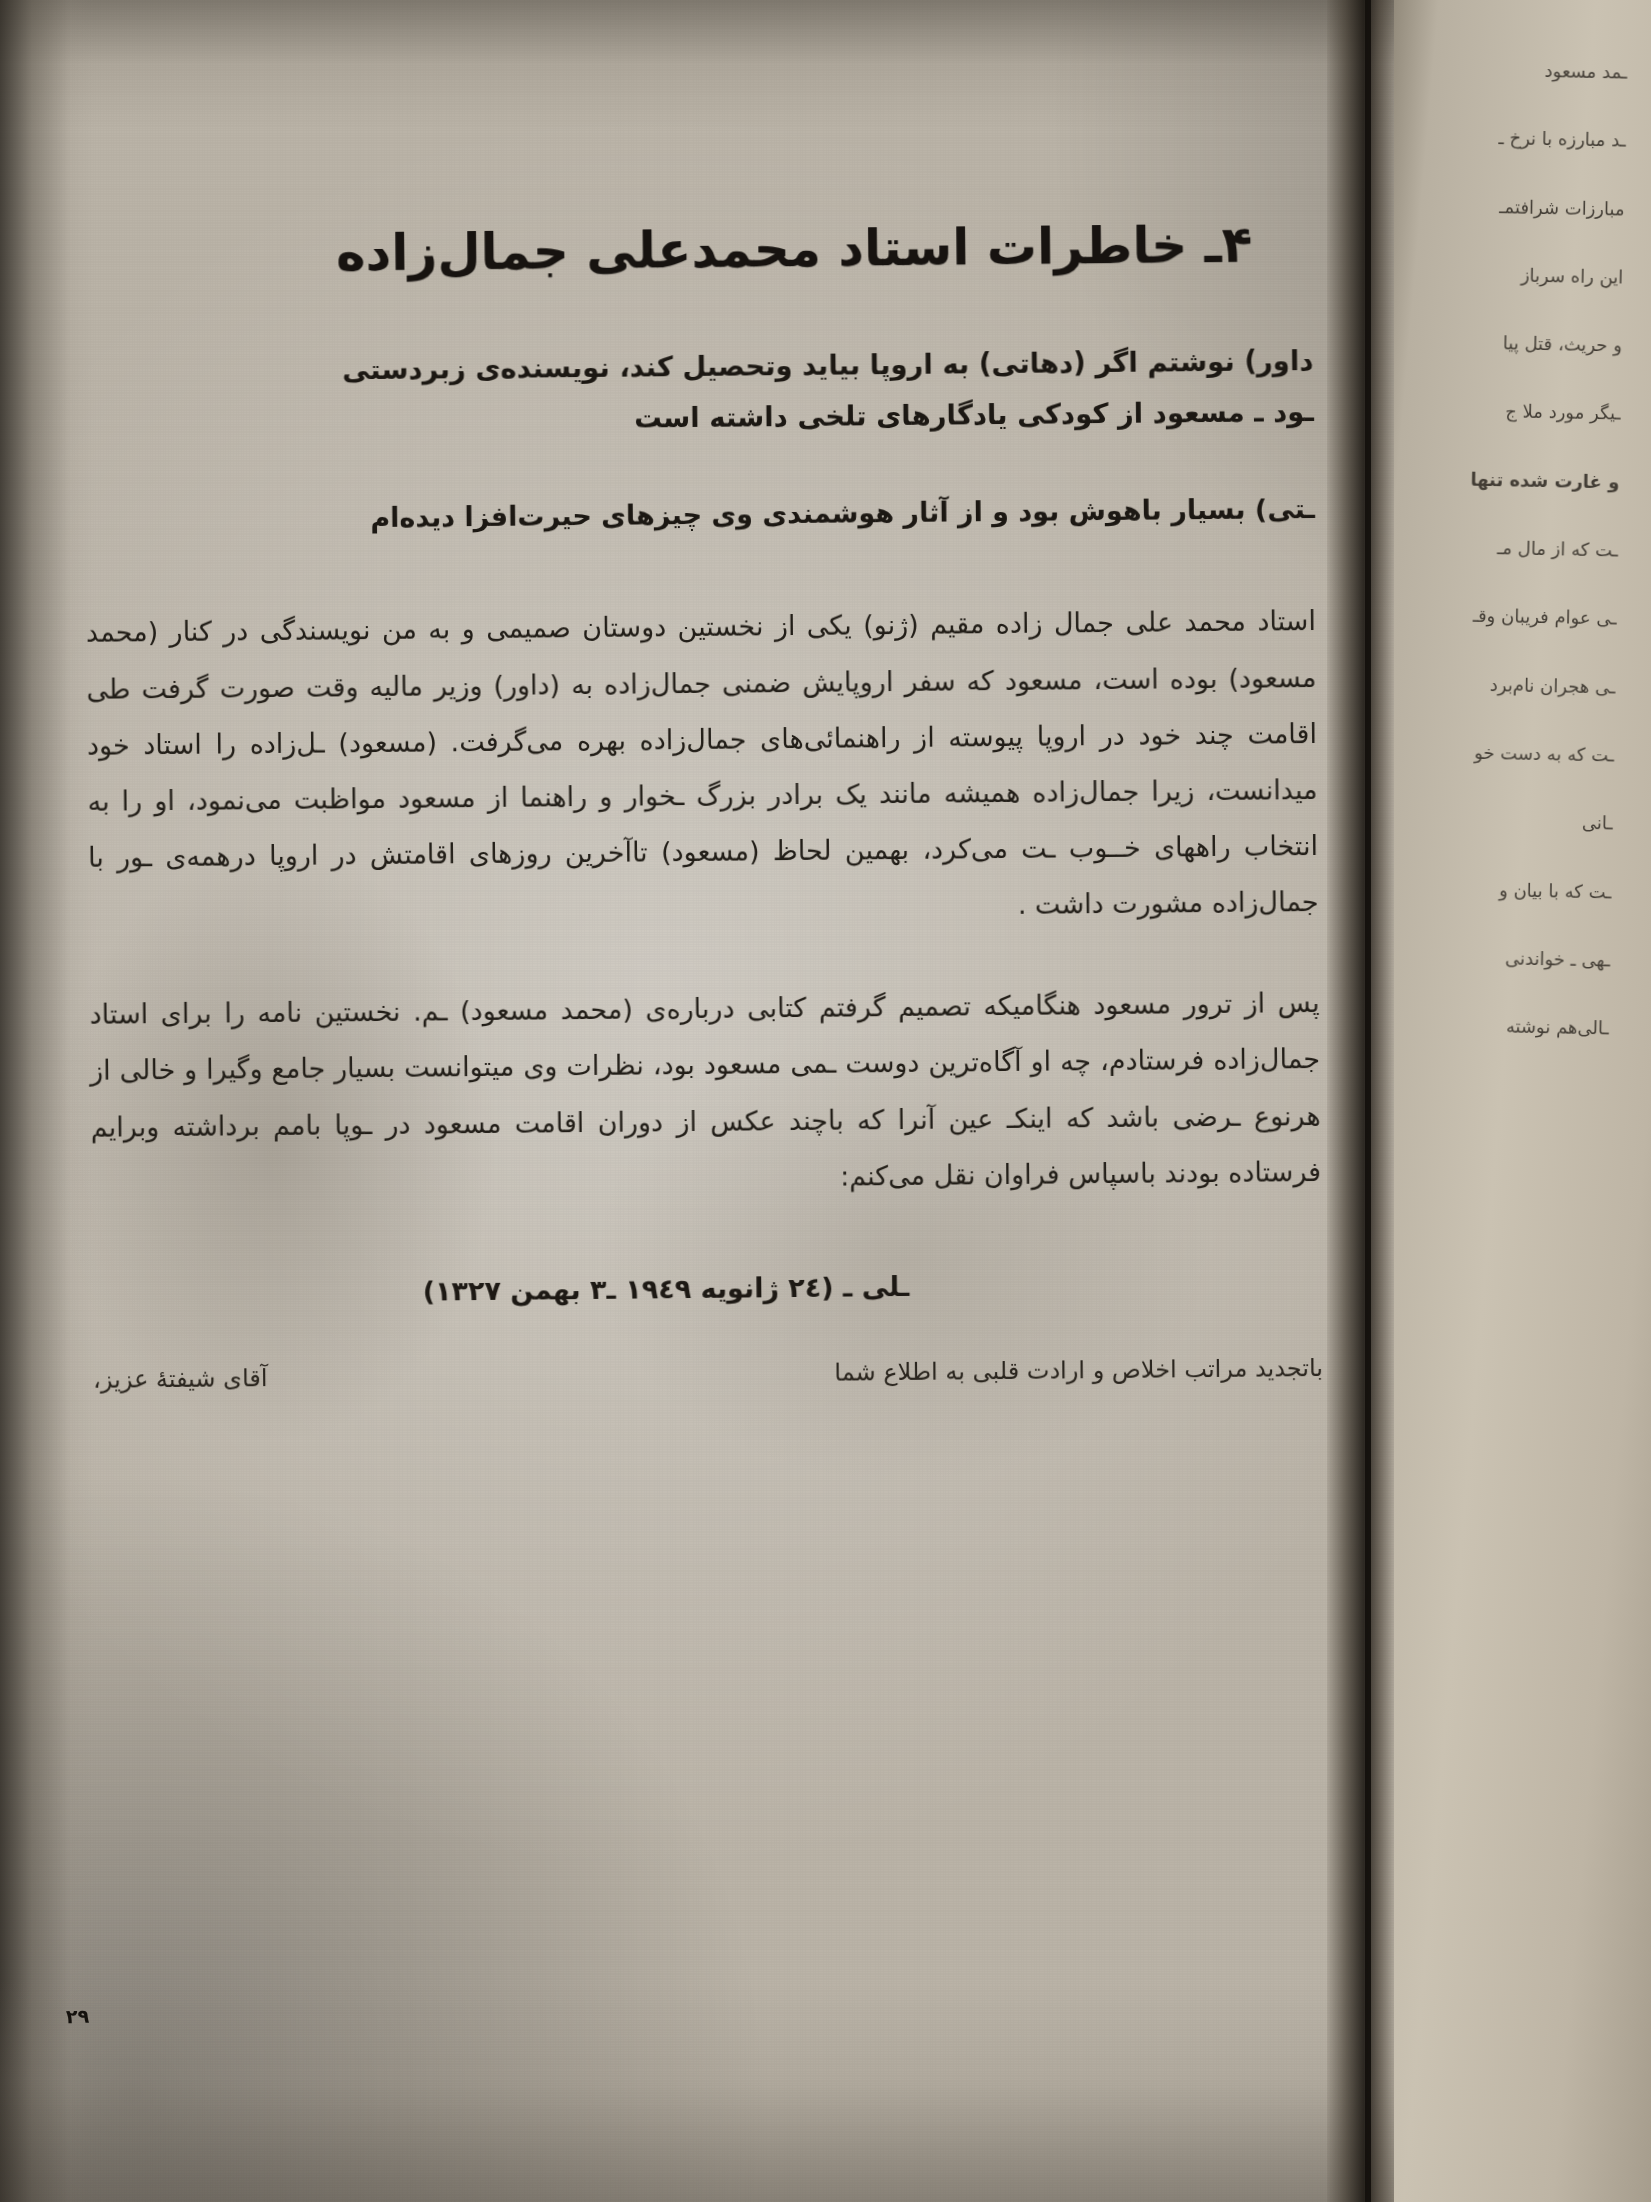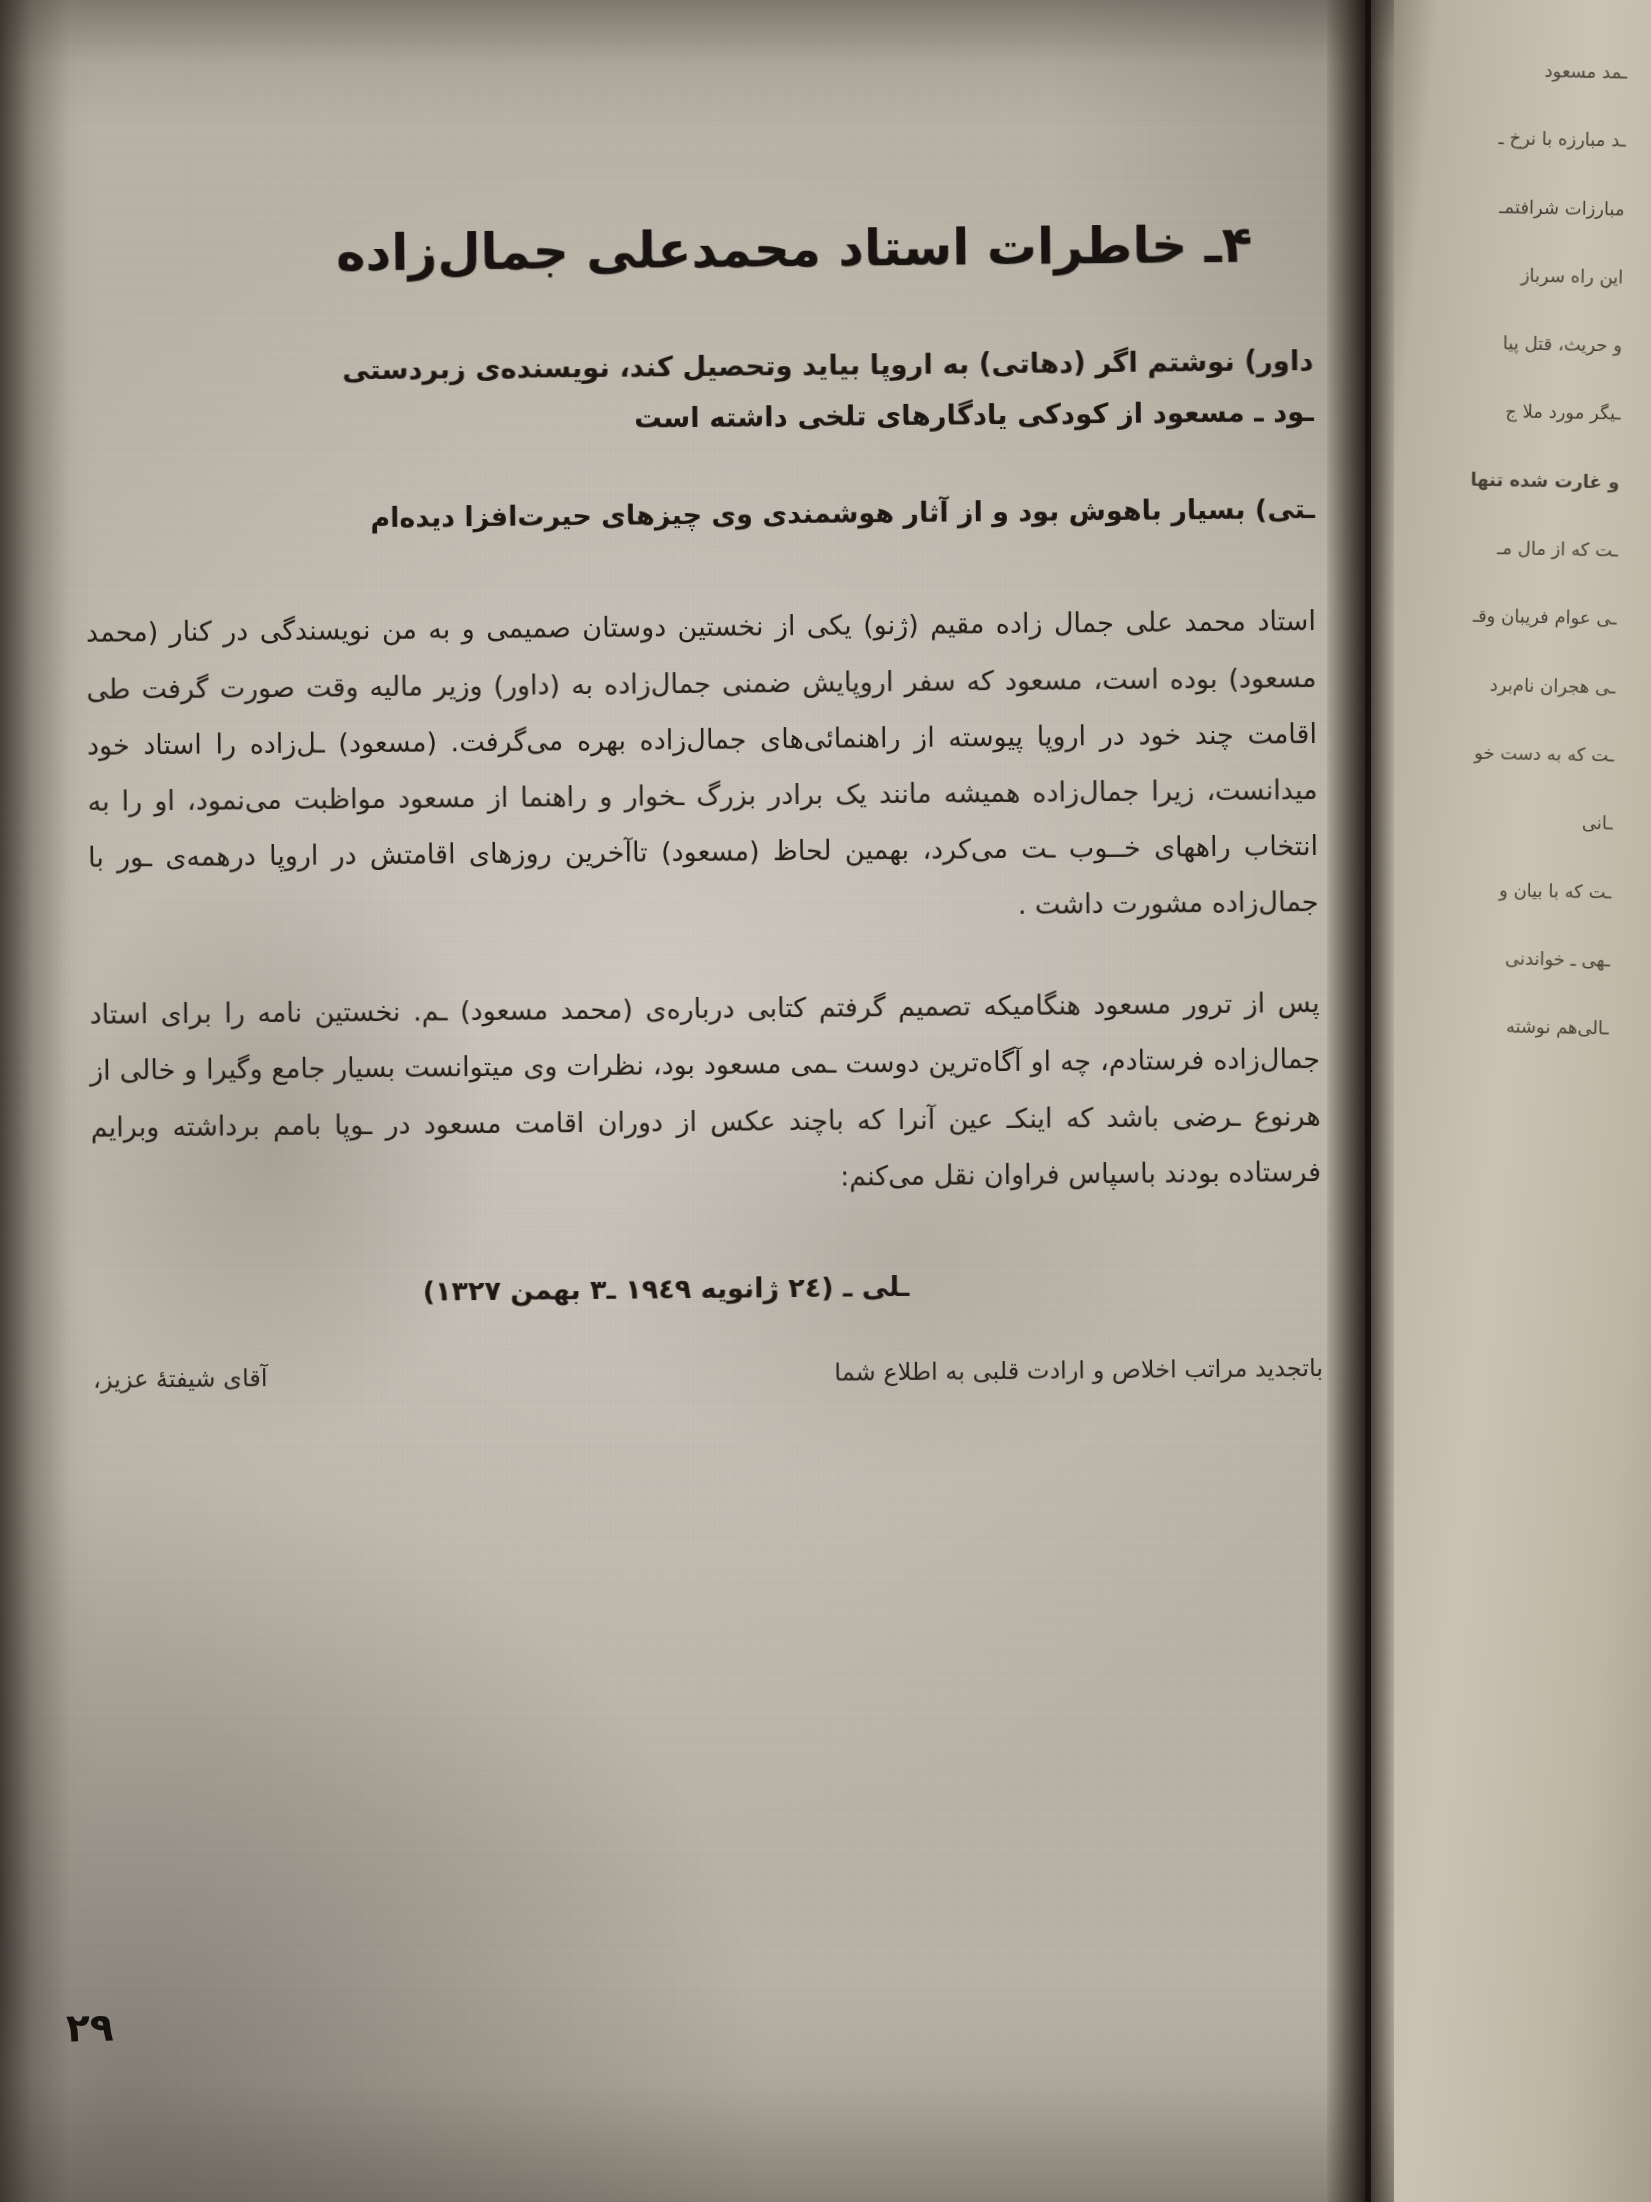--- a/index.html
+++ b/index.html
@@ -189,21 +189,21 @@
     font-size: 24px;
     margin: 0;
     text-align: justify;
     color: #2a251e;
     line-height: 1.9;
   }
   .folio {
     position: absolute;
     left: 67px;
     top: 2005px;
-    font-size: 39px;
+    font-size: 19px;
     font-weight: bold;
     color: #14110d;
     transform: rotate(-1deg);
   }
 
   
   .soft {
     filter: blur(0.3px);
   }
 

